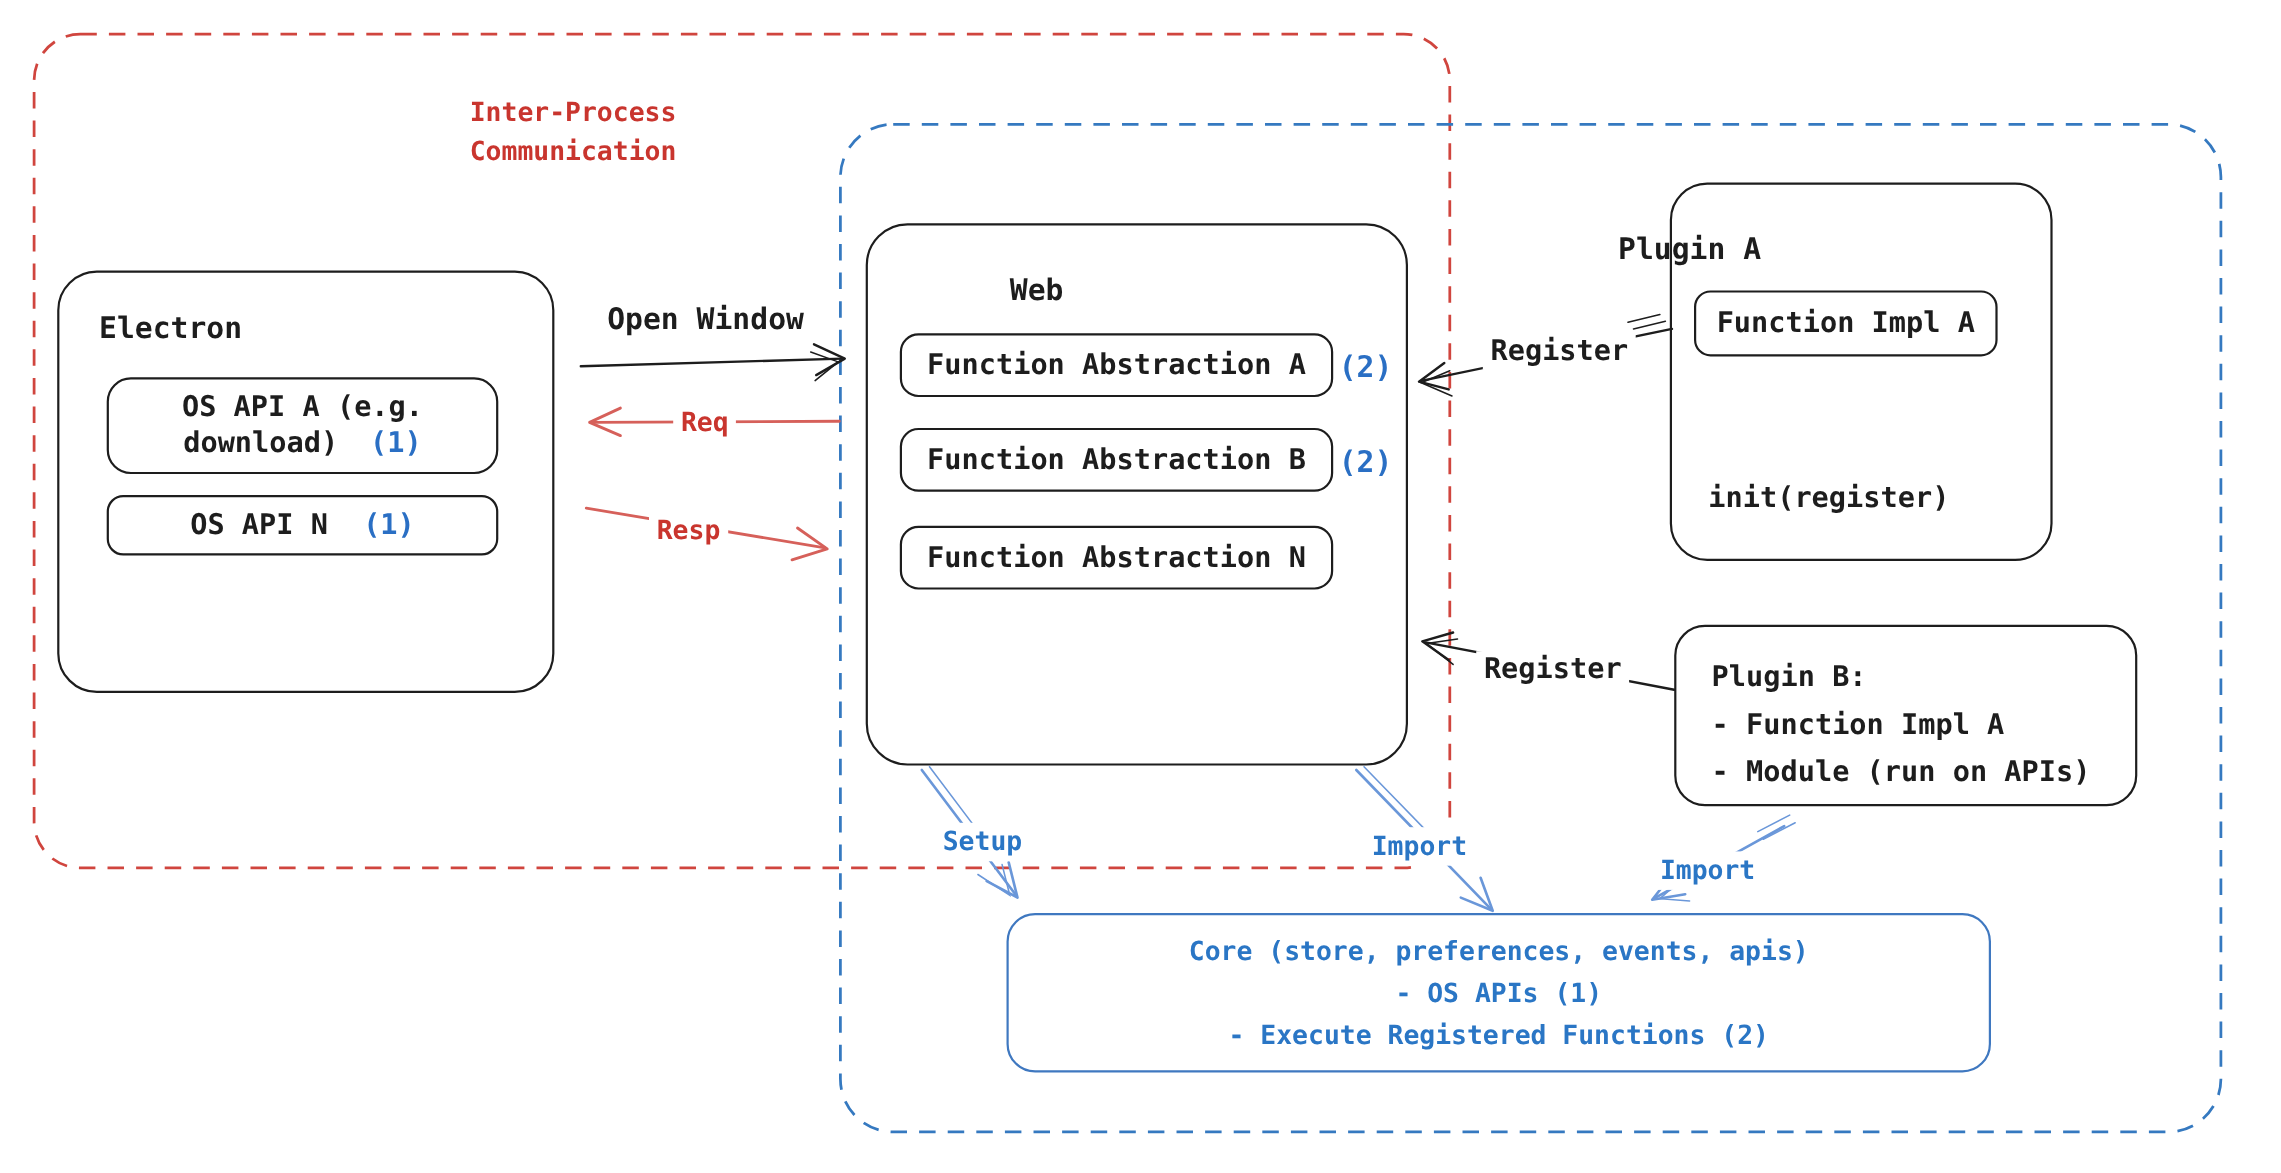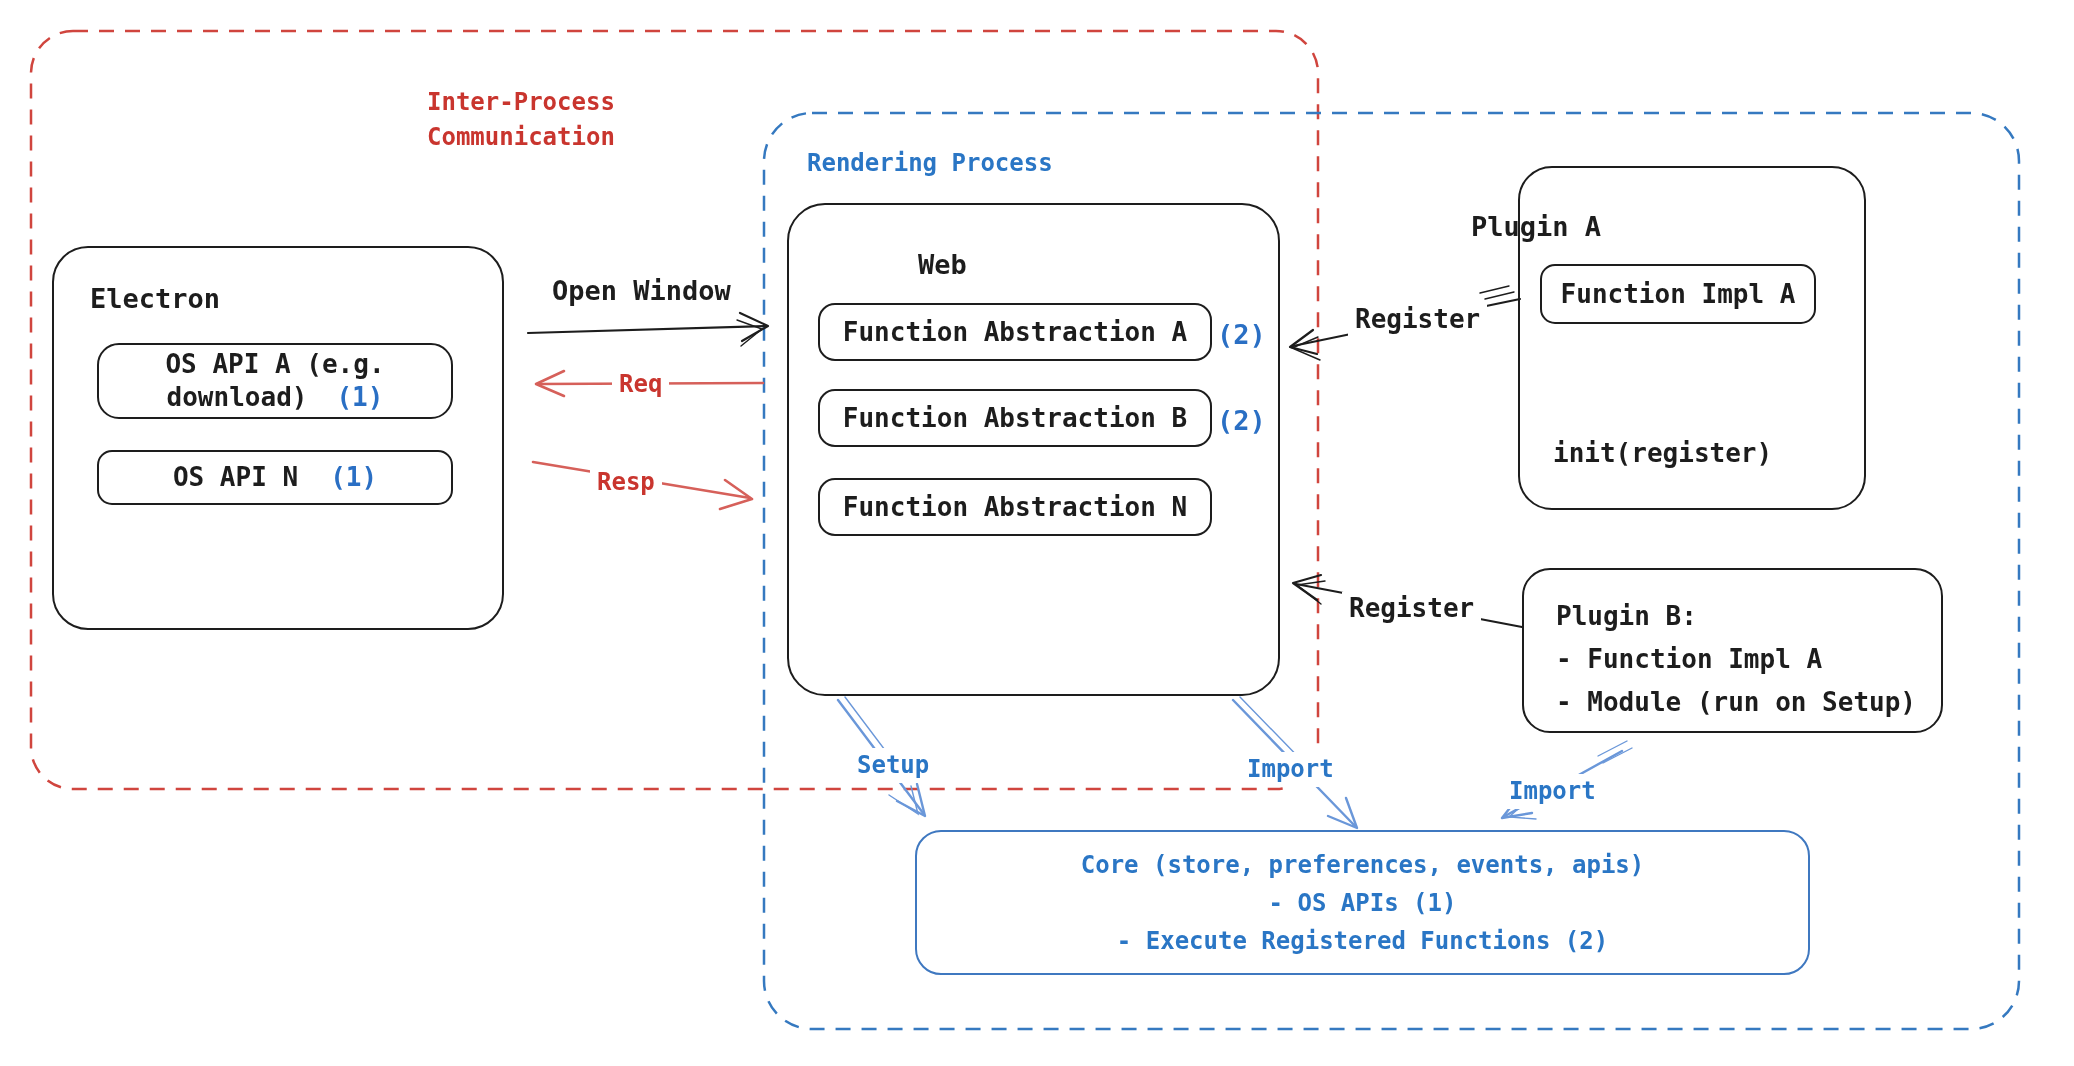--- a/index.html
+++ b/index.html
@@ -70,26 +70,25 @@
 
     <line x1="1622" y1="751" x2="1505" y2="816" class="stroke-blue"></line>
     <polyline points="1520,795 1502,818 1532,813" class="stroke-blue"></polyline>
     <polyline points="1527,801 1509,817 1536,819" class="stroke-blue-thin"></polyline>
     <line x1="1598" y1="756" x2="1627" y2="741" class="stroke-blue-thin"></line>
     <line x1="1603" y1="763" x2="1632" y2="748" class="stroke-blue-thin"></line>
   </svg>
 
   <div class="lbl fs28 red-t" style="left:427px;top:85px;"><span>Inter-Process</span><br><span>Communication</span></div>
 
-  <div class="lbl fs28 blue-t" style="left:807px;top:146px;">Rendering Process</div>
 
   <div class="box" style="left:52px;top:246px;width:452px;height:384px;border-radius:36px;"></div>
   <div class="lbl fs27" style="left:90px;top:282px;">Electron</div>
 
-  <div class="box center-col" style="left:97px;top:343px;width:356px;height:76px;border-radius:22px;">
+  <div class="box center-col" style="left:97px;top:343px;width:356px;height:88px;border-radius:22px;">
     <div class="lbl fs26" style="position:static;">OS API A (e.g.</div>
     <div class="center-row" style="gap:29px;">
       <span class="lbl fs26" style="position:static;">download)</span>
       <span class="lbl fs26 badge" style="position:static;">(1)</span>
     </div>
   </div>
 
   <div class="box center-row" style="left:97px;top:450px;width:356px;height:55px;border-radius:15px;gap:32px;">
     <span class="lbl fs26" style="position:static;">OS API N</span>
     <span class="lbl fs26 badge" style="position:static;">(1)</span>
@@ -114,21 +113,21 @@
 
 
   <div class="box" style="left:1518px;top:166px;width:348px;height:344px;border-radius:34px;"></div>
   <div class="lbl fs27" style="left:1471px;top:210px;">Plugin A</div>
   <div class="box center-row" style="left:1540px;top:264px;width:276px;height:60px;border-radius:15px;">
     <span class="lbl fs26" style="position:static;">Function Impl A</span>
   </div>
   <div class="lbl fs26" style="left:1553px;top:437px;">init(register)</div>
 
   <div class="box" style="left:1522px;top:568px;width:421px;height:165px;border-radius:28px;"></div>
-  <div class="lbl fs26" style="left:1556px;top:595px;line-height:43px;"><span>Plugin B:</span><br><span>- Function Impl A</span><br><span>- Module (run on Setup)</span></div>
+  <div class="lbl fs26" style="left:1556px;top:595px;line-height:43px;"><span>Plugin B:</span><br><span>- Function Impl A</span><br><span>- Module (run on APIs)</span></div>
 
   <div class="box core center-col" style="left:915px;top:830px;width:895px;height:145px;">
     <div class="lbl fs28 blue-t" style="position:static;line-height:38px;text-align:center;"><span>Core (store, preferences, events, apis)</span><br><span>- OS APIs (1)</span><br><span>- Execute Registered Functions (2)</span></div>
   </div>
 
   <div class="lbl fs27" style="left:552px;top:274px;">Open Window</div>
   <div class="lbl fs28 red-t onl" style="left:612px;top:367px;">Req</div>
   <div class="lbl fs28 red-t onl" style="left:590px;top:465px;">Resp</div>
   <div class="lbl fs26 onl" style="left:1348px;top:303px;">Register</div>
   <div class="lbl fs26 onl" style="left:1342px;top:592px;">Register</div>

